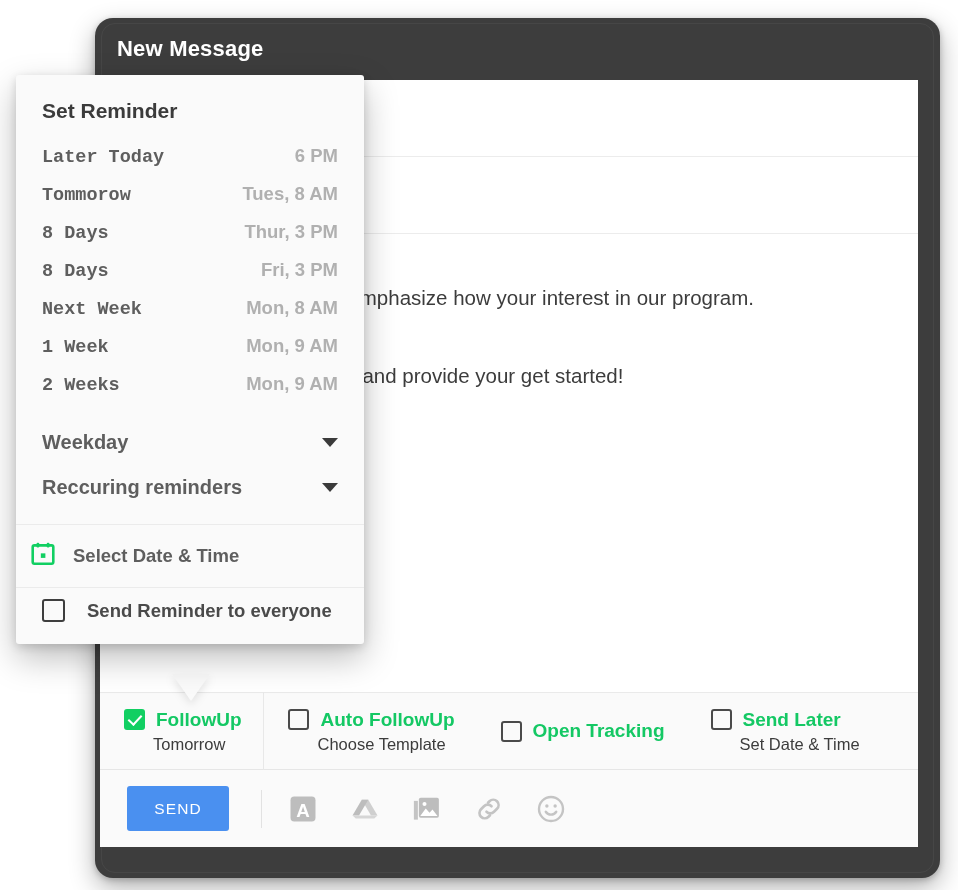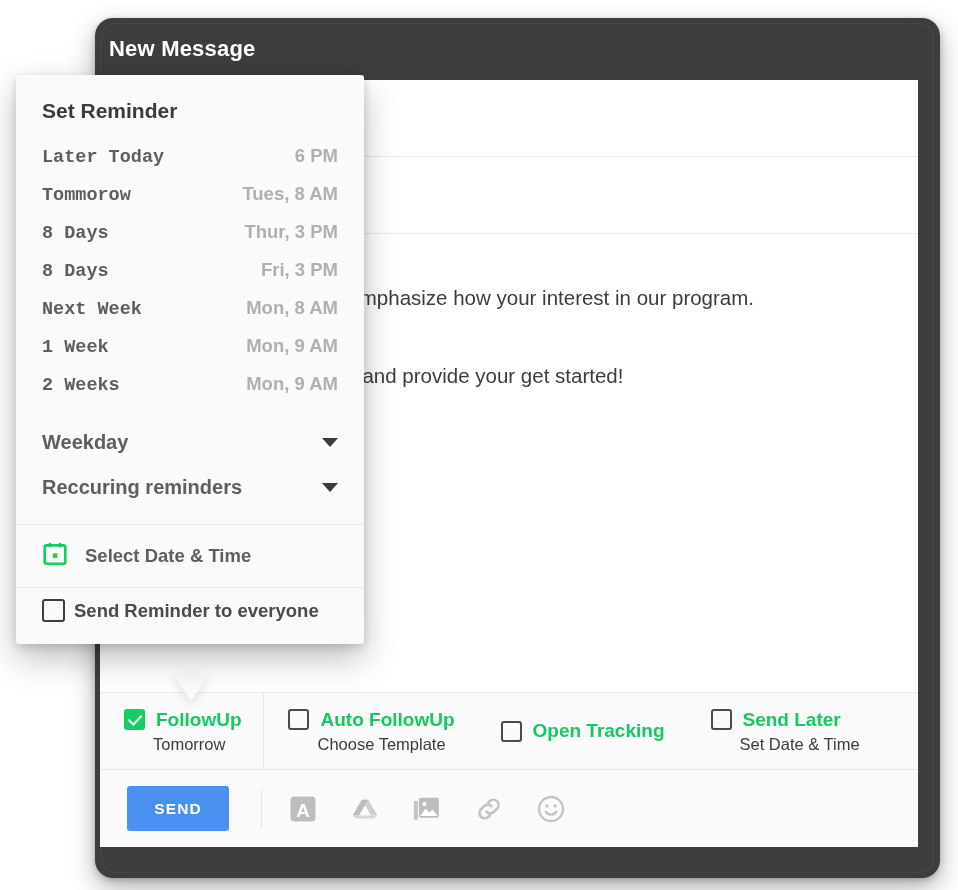--- a/index.html
+++ b/index.html
@@ -25,21 +25,21 @@
     position:absolute; left:6px; right:6px; top:5px; bottom:5px;
     border-radius: 14px;
     border: 1px solid rgba(255,255,255,0.05);
     pointer-events:none;
   }
   .window-titlebar {
     position: absolute;
     left: 95px; top: 18px;
     width: 845px; height: 62px;
     display: flex; align-items: center;
-    padding-left: 14px;
+    padding-left: 22px;
     border-radius: 18px 18px 0 0;
   }
   .window-title {
     color: #ffffff;
     font-size: 22px;
     font-weight: bold;
     letter-spacing: 0.2px;
   }
 
   
@@ -123,21 +123,21 @@
     background: #fafafa;
     display: flex; align-items: center;
     padding-left: 27px;
   }
   .send-btn {
     width: 102px; height: 45px;
     background: #4a90f0;
     color: #ffffff;
     border: none; border-radius: 3px;
     font-family: "Liberation Sans", sans-serif;
-    font-size: 15.5px; font-weight: bold;
+    font-size: 15.5px; font-weight: normal;
     letter-spacing: 1.1px;
     cursor: pointer;
   }
   .send-sep {
     width: 1px; height: 38px;
     background: #e2e2e2;
     margin: 0 26px 0 32px;
   }
   .icon-row { display: flex; align-items: center; gap: 32px; }
   .tb-icon { width: 30px; height: 30px; display:block; }
@@ -172,26 +172,26 @@
   }
   .caret {
     width: 0; height: 0;
     border-left: 8px solid transparent;
     border-right: 8px solid transparent;
     border-top: 9px solid #3a3a3a;
   }
   .rp-divider { height: 1px; background: #ebebeb; margin-top: 14px; }
   .rp-dateline {
     display: flex; align-items: center; gap: 17px;
-    padding: 16px 26px;
+    padding: 16px 14px;
     border-bottom: 1px solid #ebebeb;
   }
   .rp-dateline .t { font-size: 18.5px; color: #5e5e5e; font-weight: bold; }
   .rp-check {
-    display: flex; align-items: center; gap: 9px;
+    display: flex; align-items: center; gap: 22px;
     padding: 11px 26px;
     font-size: 18.5px; color: #4a4a4a; font-weight: bold;
   }
   .rp-check:last-child { padding-bottom: 22px; }
   .rp-cb { width: 23px; height: 23px; border-radius: 3px; position: relative; flex:0 0 auto;}
   .rp-cb.off { border: 2.6px solid #3e3e3e; }
   .rp-cb.on  { background: #11cf62; }
   .rp-cb.on::after {
     content:""; position:absolute; left:7px; top:3px;
     width:6.5px; height:12px;

